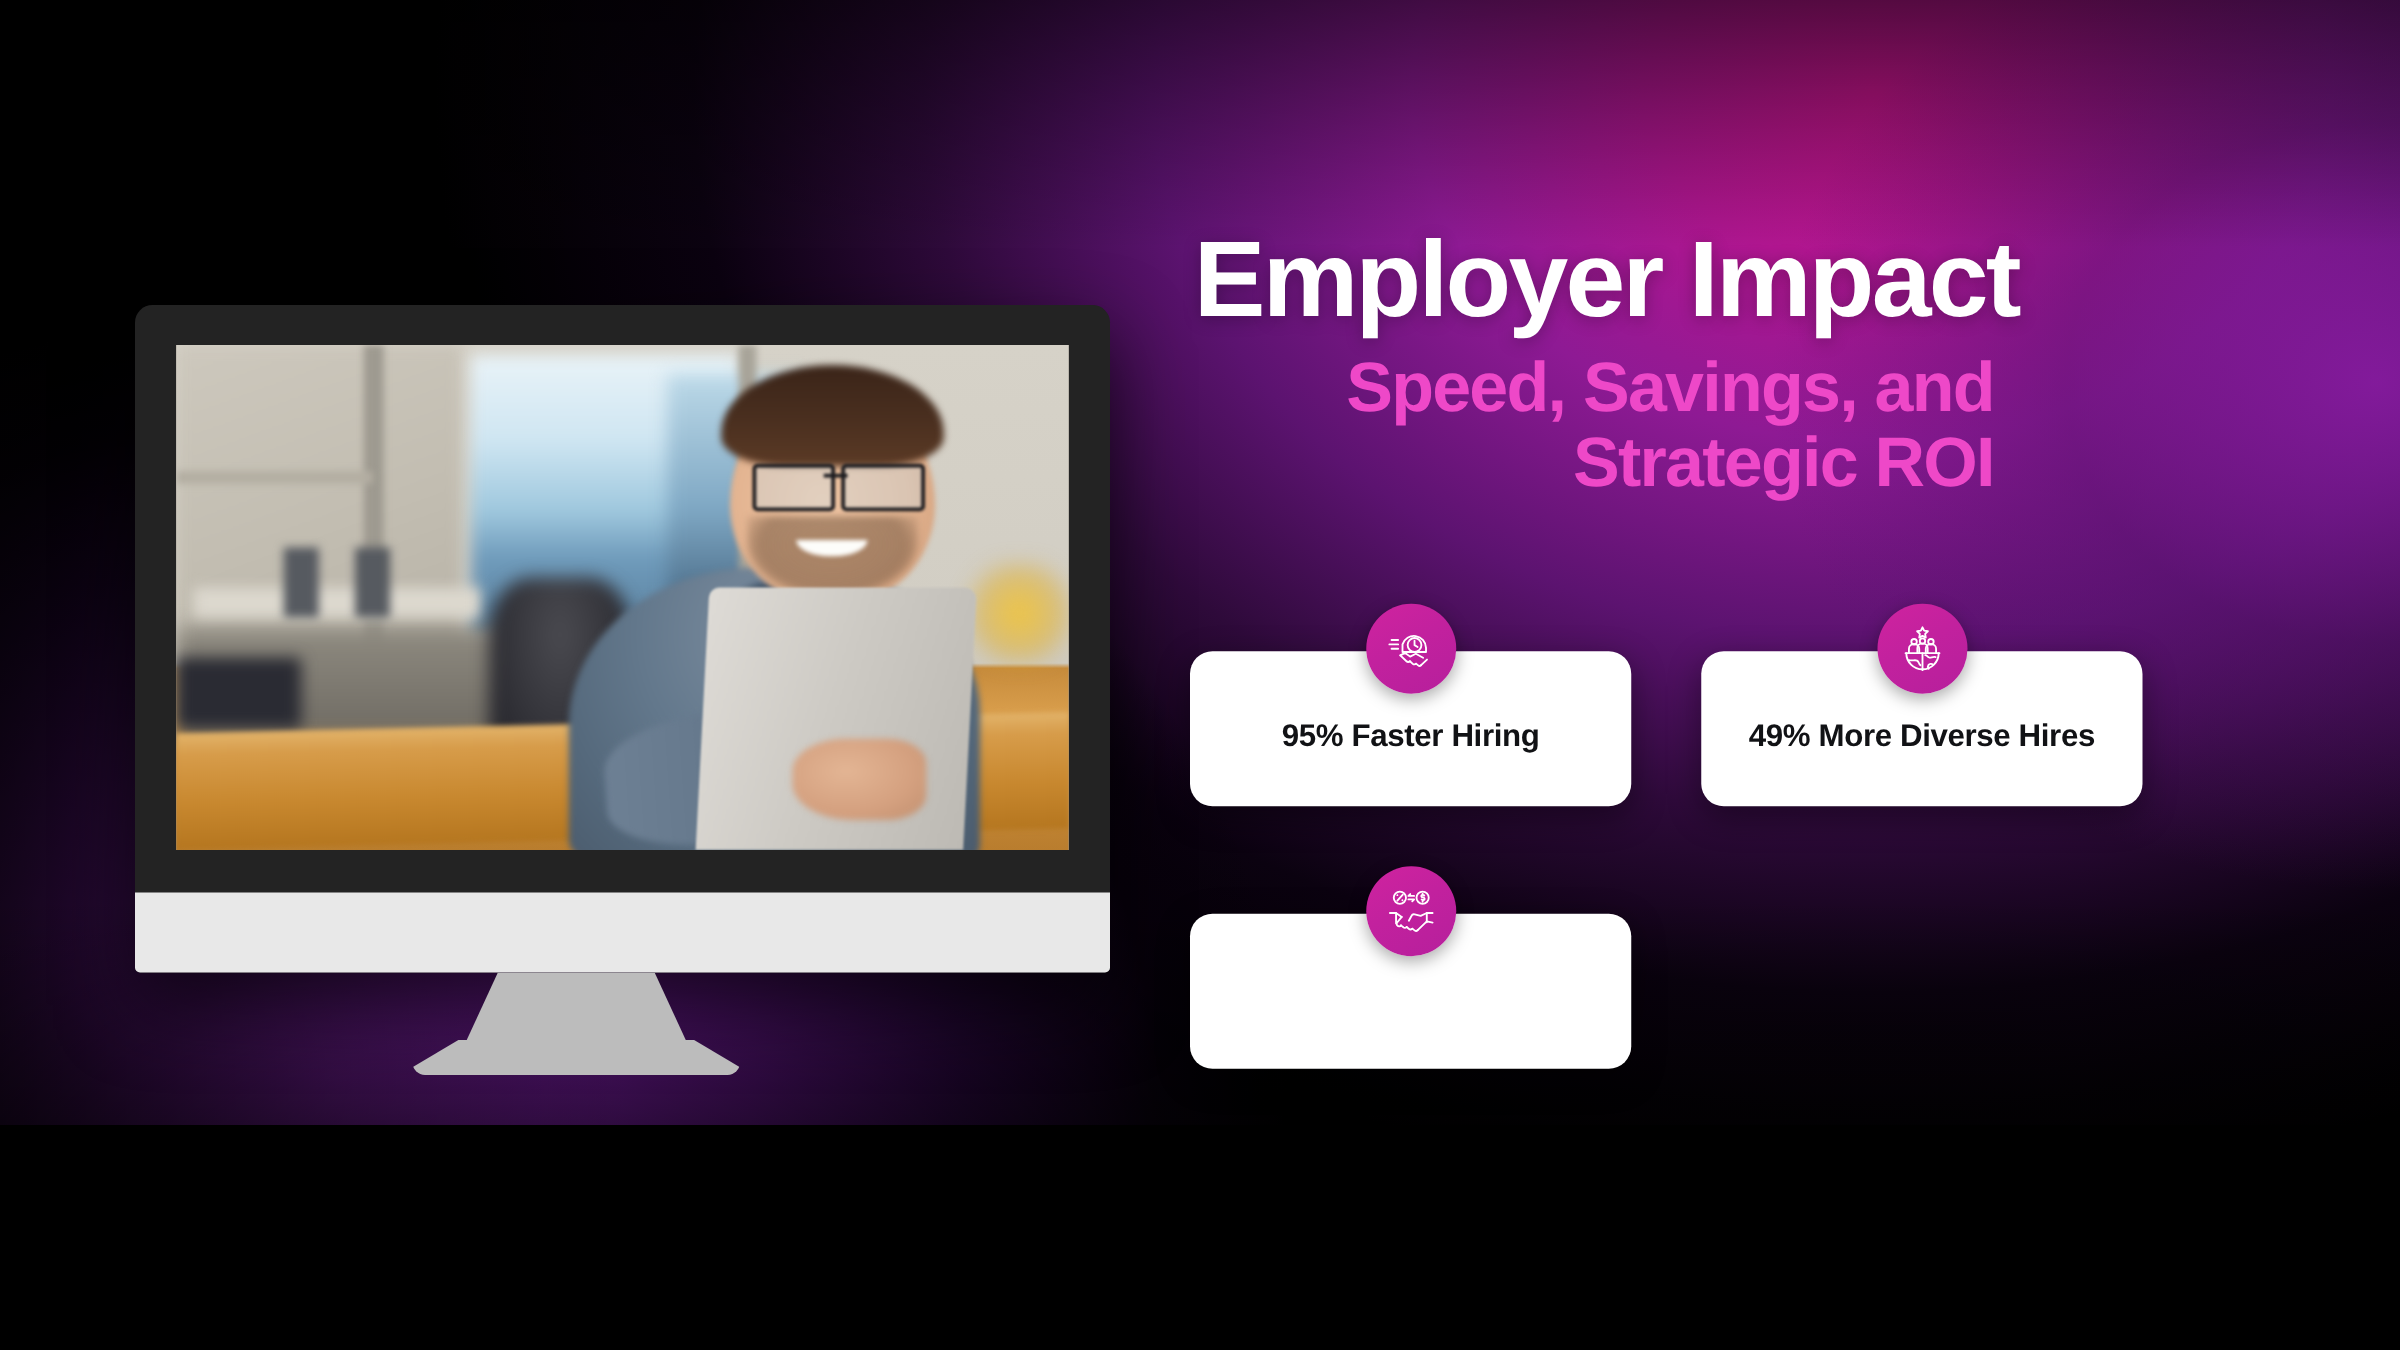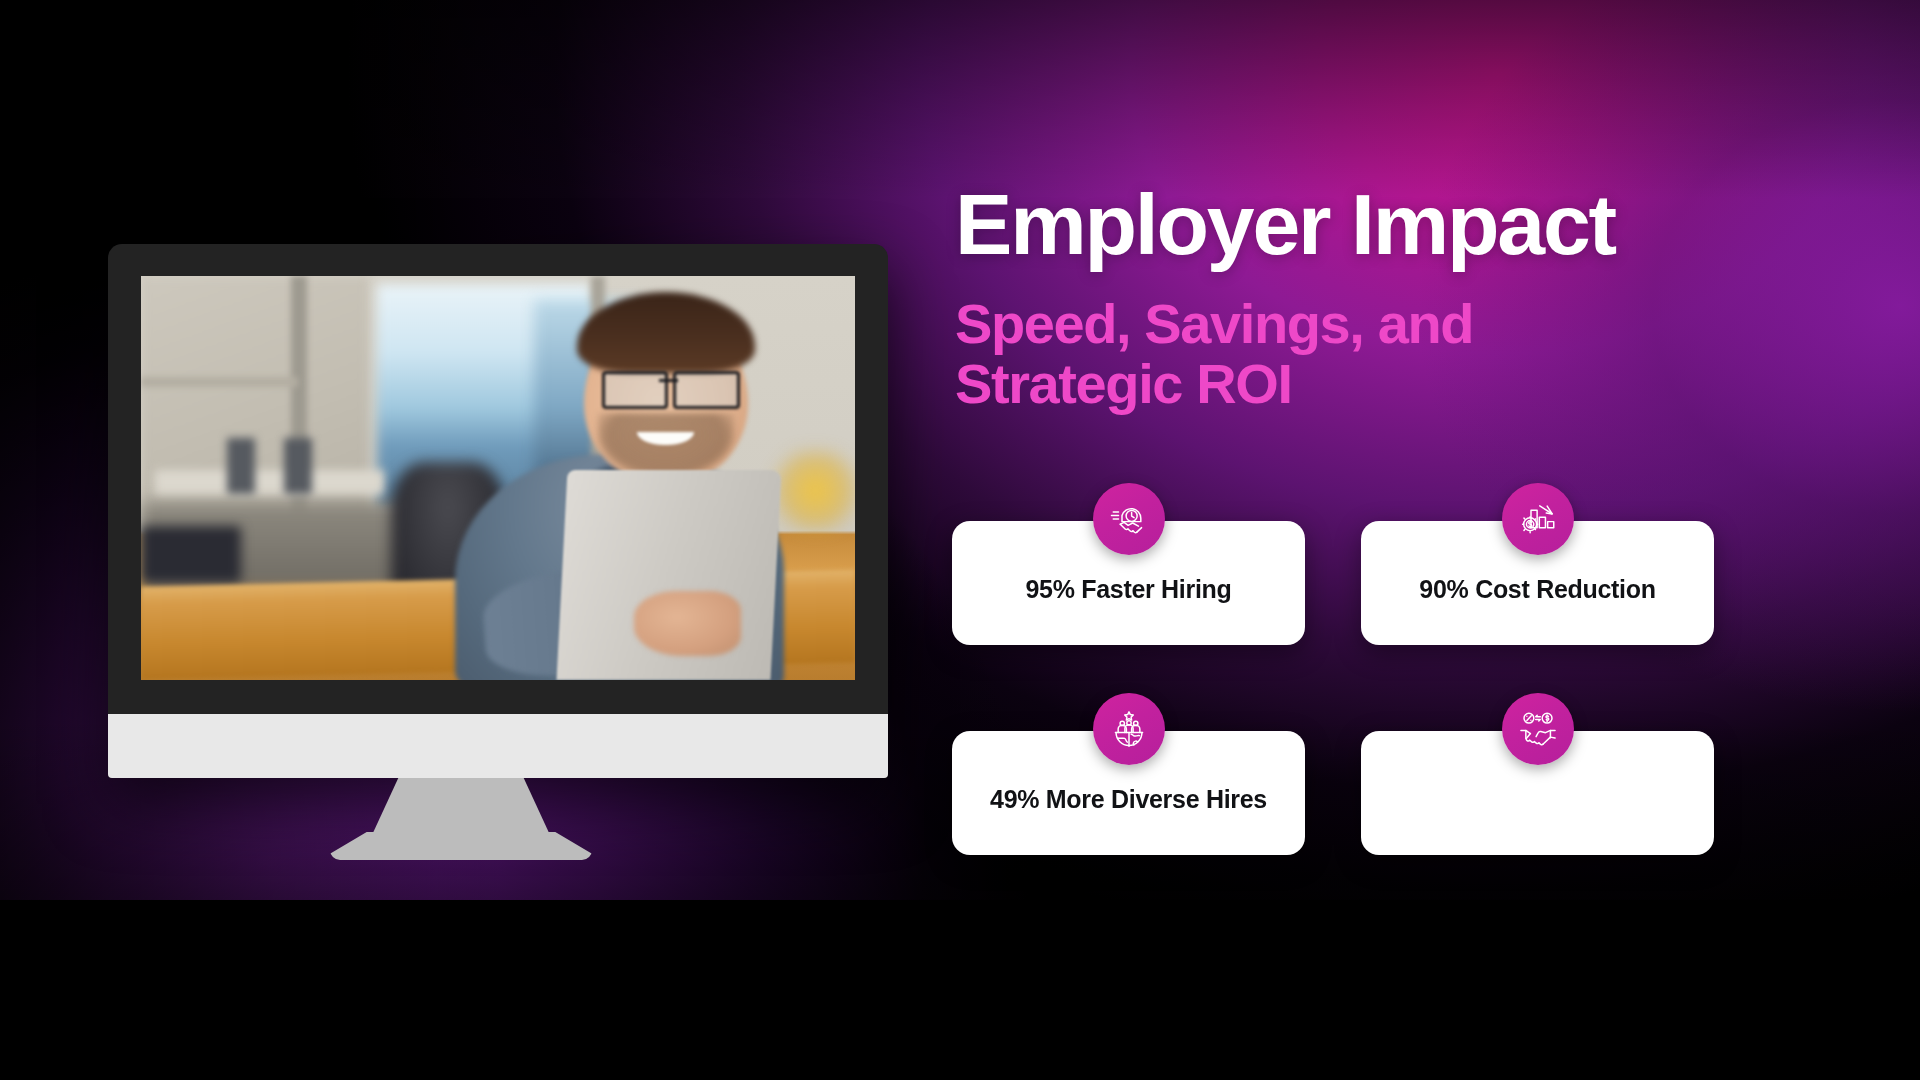--- a/index.html
+++ b/index.html
@@ -313,28 +313,29 @@
     margin: 0;
     color: #ffffff;
     font-family: "Liberation Sans", sans-serif;
     font-size: 86px;
     font-weight: bold;
     line-height: 0.98;
     letter-spacing: -2.2px;
     text-shadow: 0 2px 14px rgba(0,0,0,0.28);
   }
   .subtitle {
-    margin: 28px 0 0 0;
+    margin: 14px 0 0 0;
     color: #EE48C8;
     font-family: "Liberation Sans", sans-serif;
     font-size: 56px;
     font-weight: bold;
     line-height: 1.06;
     letter-spacing: -1.4px;
     max-width: 640px;
+    text-align: right;
   }
 
   
   .stats-grid {
     position: absolute;
     left: 952px;
     top: 521px;
     width: 770px;
     display: grid;
     grid-template-columns: 353px 353px;
@@ -449,36 +450,20 @@
           <path d="M14 30l4.4-2.2 4.6 3.4 5.2-2.6 6.6 3.6"></path>
           <path d="M14 30l5.6 5.4c.9.9 2.3.9 3.2 0"></path>
           <path d="M22.8 35.4l2.6 2.4c.9.8 2.2.7 3-.2"></path>
           <path d="M28.4 37.6l1.9 1.6c.8.7 2 .6 2.7-.2"></path>
           <path d="M33 39l5.4-5.1"></path>
         </svg>
       </div>
       <div class="stat-label">95% Faster Hiring</div>
     </div>
 
-    <div class="stat-card">
-      <div class="stat-icon">
-        <svg viewBox="0 0 48 48" fill="none" stroke="#ffffff" stroke-width="1.7" stroke-linecap="round" stroke-linejoin="round">
-          <rect x="16" y="14" width="7" height="20"></rect>
-          <rect x="25.5" y="22" width="7" height="12"></rect>
-          <rect x="35" y="27" width="7" height="7"></rect>
-          <path d="M26 9l14 9"></path>
-          <path d="M34.5 9.2L40.2 18.2 33.4 17.2"></path>
-          <circle cx="15" cy="30" r="7.4"></circle>
-          <circle cx="15" cy="30" r="4.2"></circle>
-          <path d="M16.6 27.9c-.5-.5-1.2-.7-1.9-.6-.9.1-1.4.8-1.3 1.5.1.7.8 1 1.7 1.2.9.2 1.6.5 1.7 1.2.1.7-.4 1.4-1.3 1.5-.7.1-1.4-.1-1.9-.6M15 26.3v.9M15 32.8v.9"></path>
-          <path d="M15 22.6v-1.2M15 38.6v1.2M22.4 30h1.2M6.4 30H7.6M20.2 24.8l.9-.9M8.9 36.1l-.9.9M20.2 35.2l.9.9M8.9 23.9l-.9-.9"></path>
-        </svg>
-      </div>
-      <div class="stat-label">90% Cost Reduction</div>
-    </div>
 
     <div class="stat-card">
       <div class="stat-icon">
         <svg viewBox="0 0 48 48" fill="none" stroke="#ffffff" stroke-width="1.7" stroke-linecap="round" stroke-linejoin="round">
           <path d="M24 4.4l1.5 3.1 3.4.5-2.5 2.4.6 3.4-3-1.6-3 1.6.6-3.4-2.5-2.4 3.4-.5z"></path>
           <circle cx="16.3" cy="17.6" r="2.5"></circle>
           <circle cx="24" cy="17" r="2.5"></circle>
           <circle cx="31.7" cy="17.6" r="2.5"></circle>
           <path d="M11.6 28v-4c0-2.4 2.1-4.3 4.7-4.3s4.7 1.9 4.7 4.3v4"></path>
           <path d="M19.3 28v-4.6c0-2.4 2.1-4.3 4.7-4.3s4.7 1.9 4.7 4.3V28"></path>

